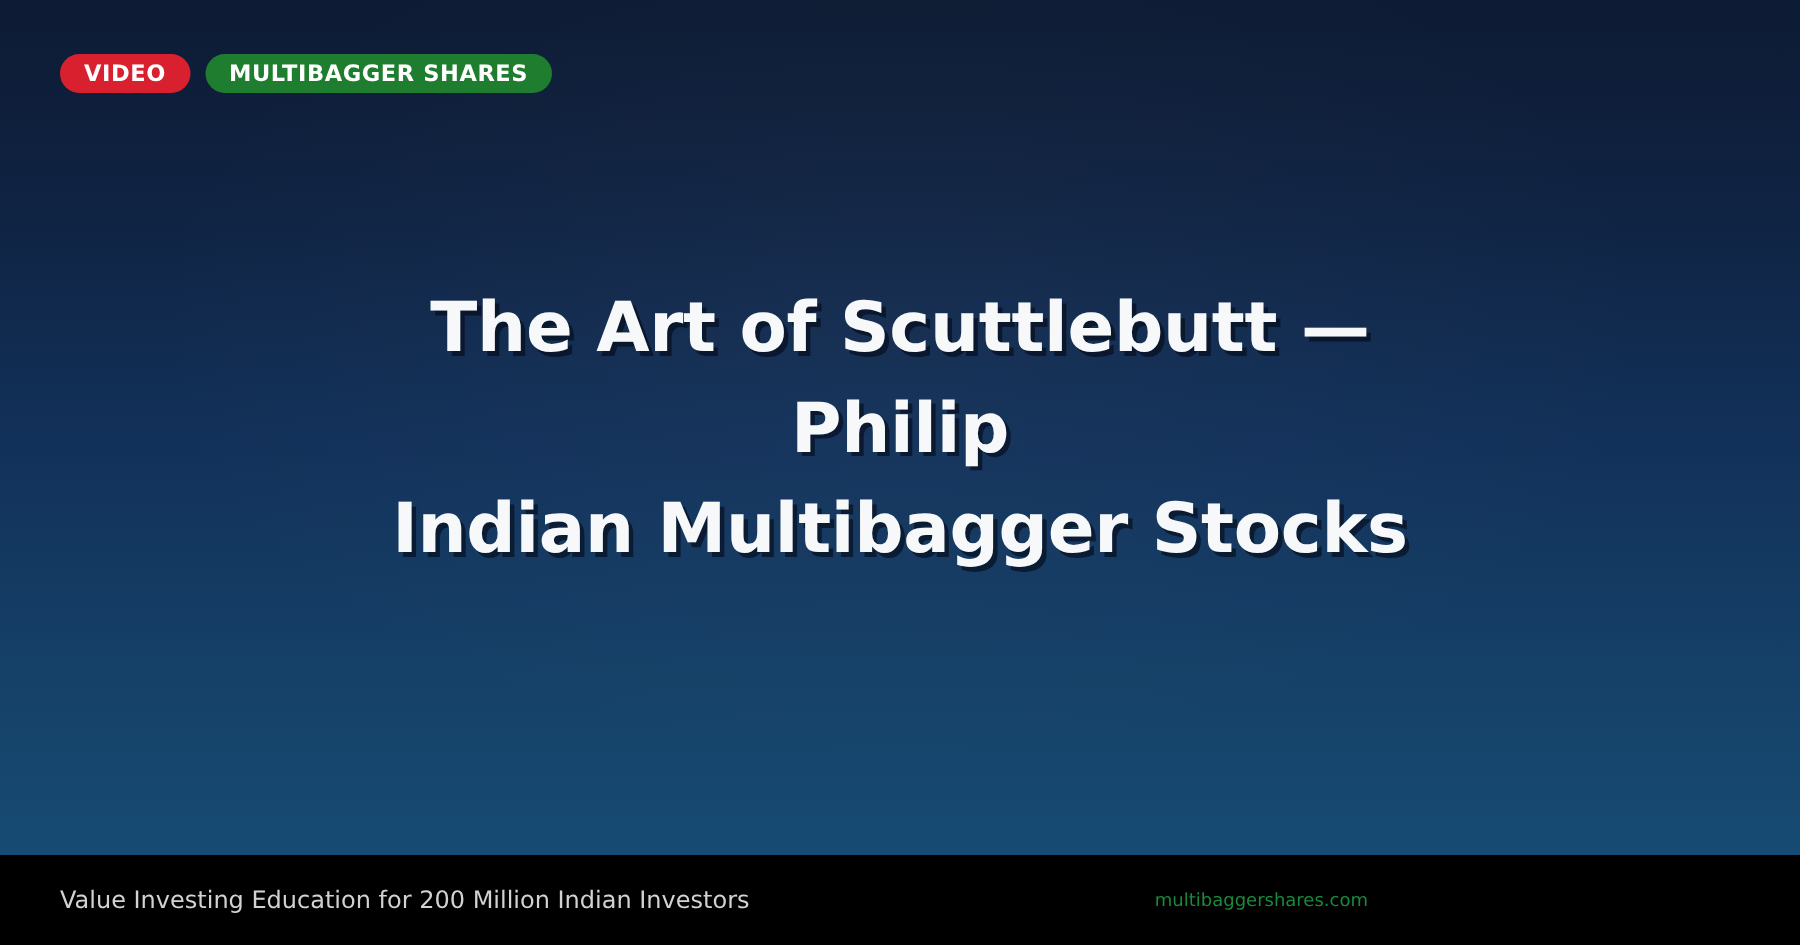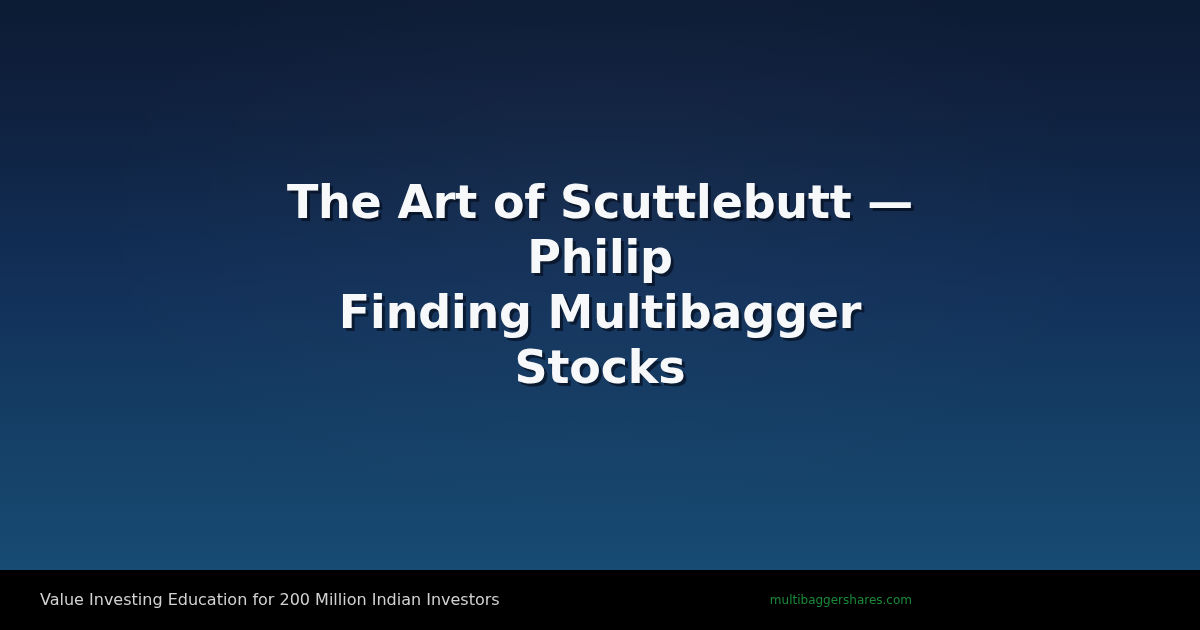--- a/index.html
+++ b/index.html
@@ -98,21 +98,21 @@
 
   .title {
     width: 700px;
     margin: 0;
     padding: 0 10px;
     box-sizing: border-box;
     text-align: center;
     color: #f7f8fa;
     font-size: 46px;
     font-weight: bold;
-    line-height: 55px;
+    line-height: 67px;
     letter-spacing: -0.2px;
     text-shadow: 3px 3px 0 rgba(3, 10, 22, 0.62);
   }
 
   .title .tline {
     display: block;
   }
 
   
   .footer {
@@ -141,25 +141,29 @@
     white-space: nowrap;
   }
 </style>
 </head>
 <body>
 
 <div class="card">
 
   <div class="stage">
 
+    <div class="badge-row">
+      <span class="badge badge-video">VIDEO</span>
+      <span class="badge badge-category">MULTIBAGGER SHARES</span>
+    </div>
 
     <div class="title-wrap">
       <h1 class="title">
         <span class="tline">The Art of Scuttlebutt — Philip</span>
-        <span class="tline">Finding Multibagger Stocks</span>
+        <span class="tline">Indian Multibagger Stocks</span>
       </h1>
     </div>
 
   </div>
 
   <div class="footer">
     <span class="footer-tagline">Value Investing Education for 200 Million Indian Investors</span>
     <span class="footer-url">multibaggershares.com</span>
   </div>
 

